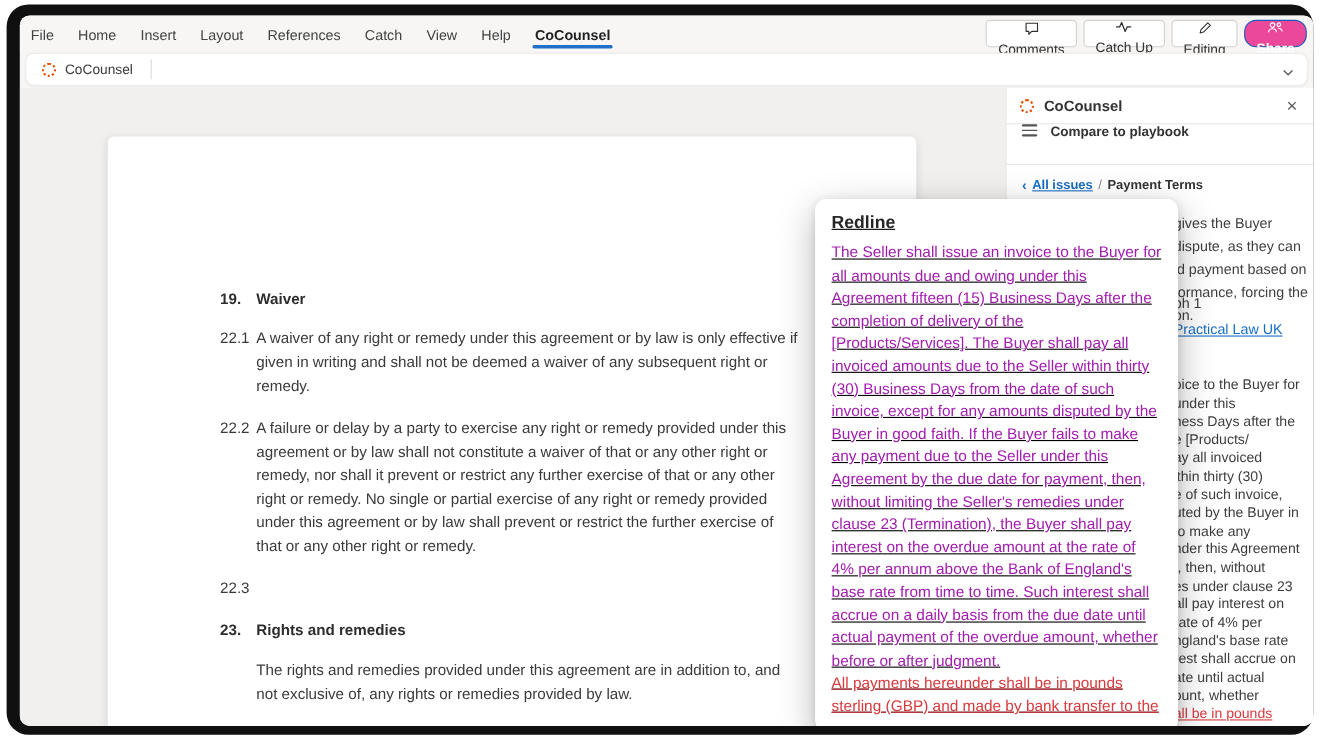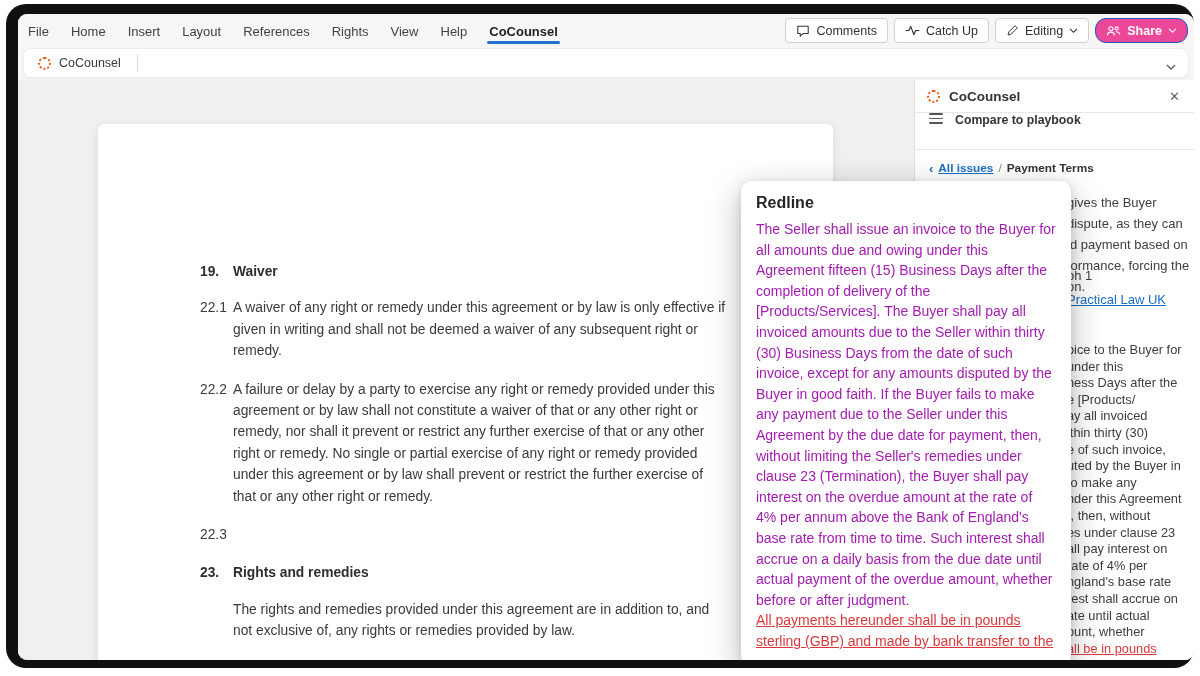--- a/index.html
+++ b/index.html
@@ -7,21 +7,21 @@
   .frame { position:absolute; left:6px; top:4px; width:1188px; height:664px; background:#101010; border-radius:20px; padding:10px 0 8px 12px; }
   .app { position:relative; width:100%; height:100%; background:#f7f6f5; border-radius:9px; overflow:hidden; }
 
   
   .menubar { position:relative; height:34px; display:flex; align-items:center; padding-left:10px; background:#f7f6f5; }
   .menu-items { display:flex; align-items:center; gap:22px; }
   .mi { font-size:13px; color:#424242; cursor:default; position:relative; padding:8px 0; }
   .mi.active { font-weight:700; color:#1f1f1f; }
   .mi.active::after { content:""; position:absolute; left:-2px; right:-2px; bottom:3px; height:3px; border-radius:2px; background:#2170cc; }
   .mb-actions { position:absolute; right:6px; top:4px; display:flex; gap:6px; align-items:center; }
-  .btn { display:flex; align-items:center; gap:6px; height:25px; padding:0 10px; border:1px solid #d2d0ce; border-radius:4px; background:#fff; font-size:12.5px; color:#323130; }
+  .btn { display:flex; align-items:center; gap:6px; height:25px; padding:0 10px; border:1px solid #d2d0ce; border-radius:4px; background:#fff; font-size:12.5px; color:#323130;flex-direction:column; }
   .btn svg { display:block; }
   .btn.share { background:#ec4899; border-color:#185abd; color:#fff; font-weight:600;border-radius:11px; }
 
   
   .ribbon { position:relative; height:30px; margin:0 5px; background:#ffffff; border:1px solid #efedec; border-radius:8px; display:flex; align-items:center; padding:0 10px; box-shadow:0 1px 2px rgba(0,0,0,0.05); }
   .cc-btn { display:flex; align-items:center; gap:8px; padding:2px 8px 2px 4px; }
   .cc-logo { width:13px; height:13px; border:2px dotted #e4550f; border-radius:50%; }
   .cc-label { font-size:12.5px; color:#3b3a39; }
   .ribbon-sep { width:1px; height:18px; background:#dcdada; margin-left:8px; }
   .ribbon-chevron { position:absolute; right:12px; top:8px; color:#605e5c; }
@@ -52,40 +52,40 @@
 
   .frag { position:absolute; left:152px; white-space:nowrap; }
   .frag-notes { top:112px; font-size:13px; line-height:21px; color:#3f3f3f; }
   .frag-ph { top:188px; font-size:13px; color:#3f3f3f; }
   .frag-link { top:212px; font-size:13px; color:#1a6fc4; text-decoration:underline; }
   .frag-redline { top:262px; font-size:12.8px; line-height:16.6px; color:#3d3d3d; }
   .frag-red { top:560px; font-size:12.8px; line-height:17.5px; color:#d8393c; }
   .frag-red div { text-decoration:underline; }
 
   
-  .popup { position:absolute; left:723px; top:167px; width:330px; min-height:463px; background:#ffffff; border-radius:10px; box-shadow:0 10px 34px rgba(0,0,0,0.28), 0 2px 8px rgba(0,0,0,0.12); z-index:50; padding:13px 15px 14px 15px; }
+  .popup { position:absolute; left:723px; top:167px; width:330px; min-height:463px; background:#ffffff; border-radius:10px; box-shadow:0 10px 34px rgba(0,0,0,0.28), 0 2px 8px rgba(0,0,0,0.12); z-index:50; padding:13px 15px 14px 15px;text-decoration:underline; }
   .popup-title { font-size:16px; font-weight:700; color:#262626; margin-bottom:7px; }
   .popup-body { font-size:14px; line-height:20.6px; color:#a21caf; }
   .popup-added { font-size:14px; line-height:20.6px; color:#d8393c; text-decoration:underline; }
 </style>
 </head>
 <body>
 
 <div class="frame">
   <div class="app">
 
     <div class="menubar">
       <div class="menu-items">
 
       <span class="mi">File</span>
           <span class="mi">Home</span>
           <span class="mi">Insert</span>
           <span class="mi">Layout</span>
           <span class="mi">References</span>
-          <span class="mi">Rights</span>
+          <span class="mi">Catch</span>
           <span class="mi">View</span>
           <span class="mi">Help</span>
           <span class="mi active">CoCounsel</span>
         </div>
       <div class="mb-actions">
         <div class="btn">
           <span>
               <svg width="14" height="13" viewBox="0 0 16 15" fill="none" stroke="#323130" stroke-width="1.2">
                 <path d="M2 2.5h12v8.5H8l-3.2 3v-3H2z" stroke-linejoin="round"></path>
               </svg>

